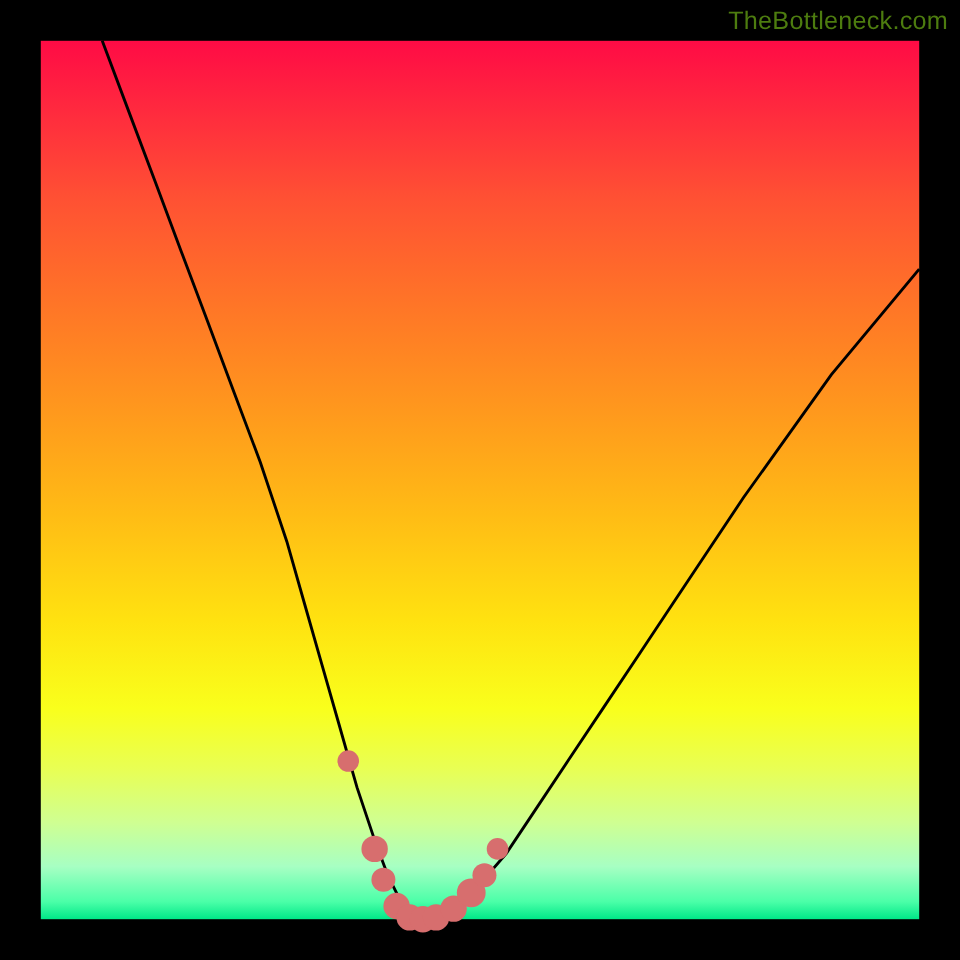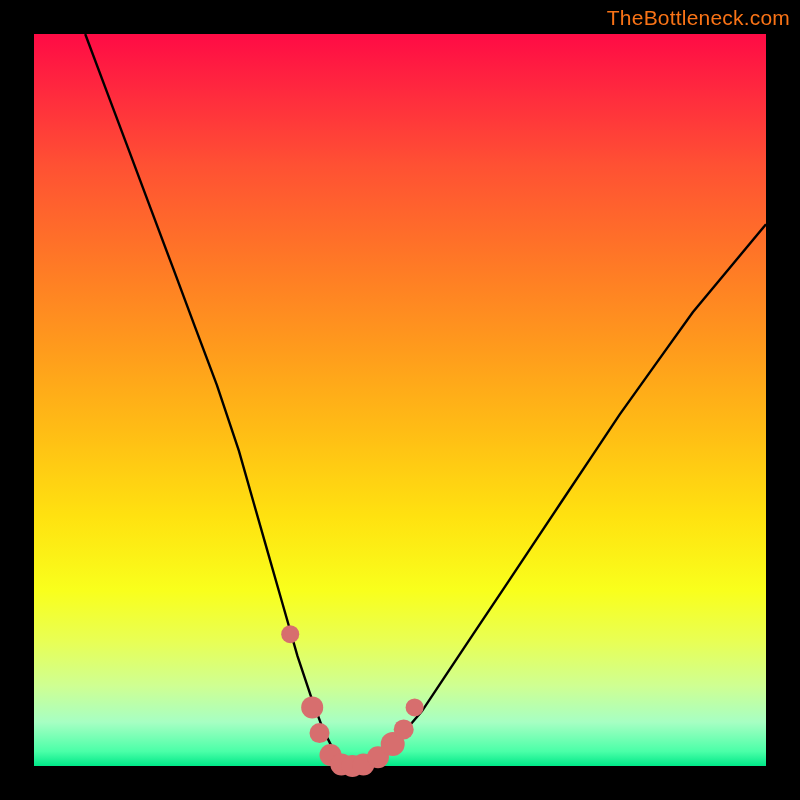--- a/index.html
+++ b/index.html
@@ -36,21 +36,21 @@
       #cfff92 89%,
       #a7ffc3 94%,
       #4bffa8 98%,
       #00e888 100%
     );
   }
   .watermark {
     position: absolute;
     top: 6px;
     right: 10px;
-    color: #f97316;
+    color: #4d7c0f;
     font-size: 21px;
     font-weight: 500;
     letter-spacing: 0.2px;
     user-select: none;
   }
   svg.curve {
     position: absolute;
     left: 0;
     top: 0;
     width: 732px;

